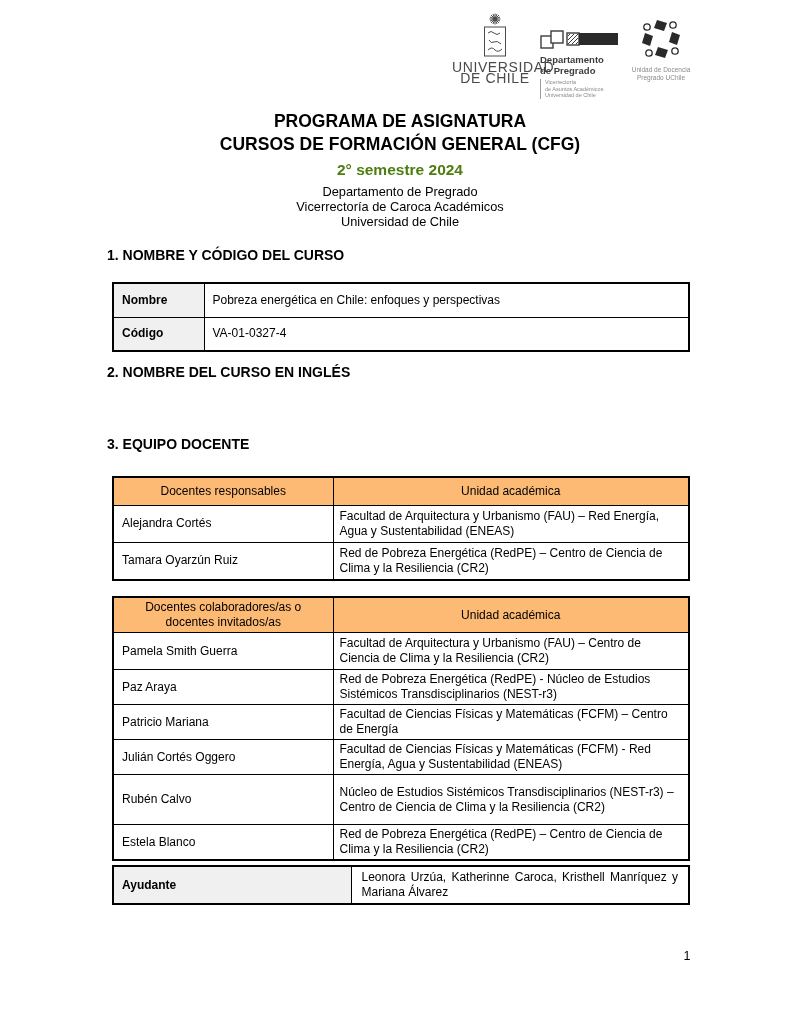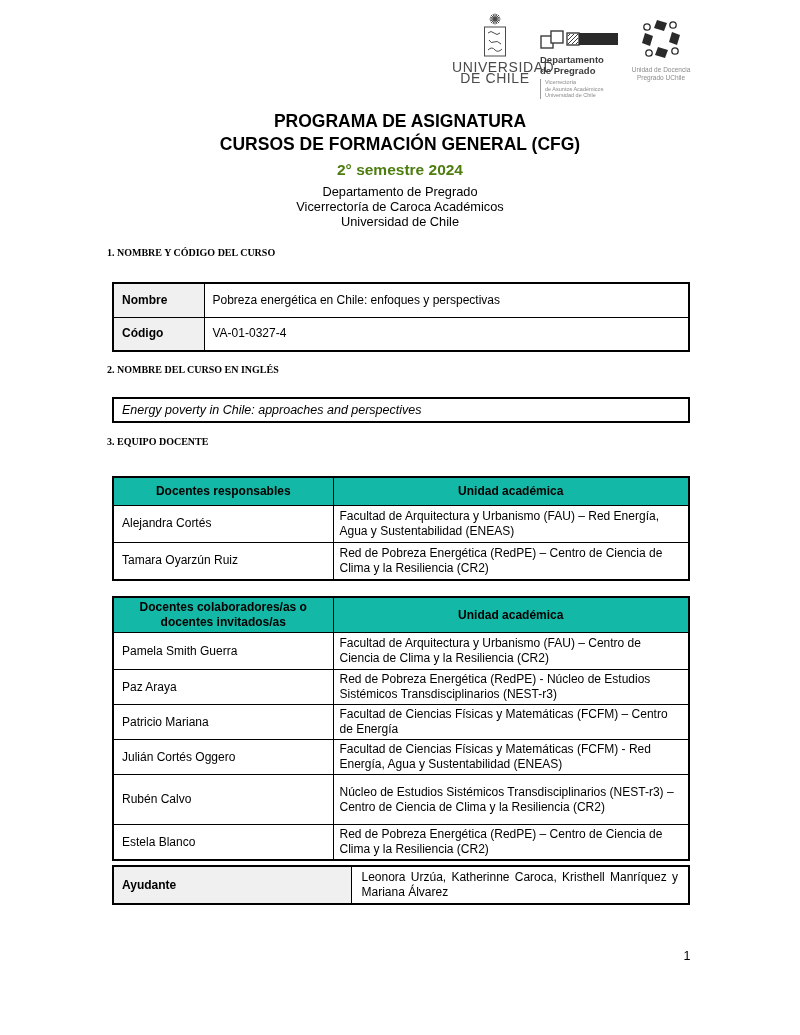--- a/index.html
+++ b/index.html
@@ -26,28 +26,28 @@
   .logo-docencia .lg-tiny { font-size:6.5px; line-height:8px; color:#8a8a8a; }
 
   
   .title-block { position:absolute; top:110px; left:0; width:100%; text-align:center; }
   .t-main { font-size:17.5px; font-weight:bold; line-height:23px; }
   .t-sem { font-size:15.5px; font-weight:bold; line-height:21px; margin-top:3px; }
   .t-sub { font-size:12.8px; line-height:15px; }
   .t-sub-wrap { margin-top:4px; }
 
   
-  .sec-heading { position:absolute; left:107px; font-size:10px; font-weight:bold;font-family:Liberation Serif, serif; }
+  .sec-heading { position:absolute; left:107px; font-size:14px; font-weight:bold; }
 
   
   table { border-collapse:collapse; table-layout:fixed; position:absolute; left:112px; width:578px; background:#fff; }
   table, table td, table th { border:1px solid #000; }
   table { border-width:2px; }
   td, th { font-size:12px; line-height:15px; padding:2px 8px; vertical-align:middle; overflow:hidden; }
-  th { background:#14b8a6; font-weight:bold; padding:2px 6px; }
+  th { background:#fdba74; font-weight:normal; padding:2px 6px; }
   .lbl { background:#f0f0f0; font-weight:bold; text-align:left; }
   .unit-cell { padding:2px 6px; }
   .just { text-align:justify; padding:2px 10px; }
 
   #table1 { top:282px; }
   #table1 td { height:34px; }
   #table1 .c1 { width:91px; }
 
   #box2 { position:absolute; left:112px; top:397px; width:578px; height:26px;
           border:2px solid #000; display:flex; align-items:center; padding-left:8px;
@@ -169,21 +169,20 @@
       <td>Pobreza energética en Chile: enfoques y perspectivas</td>
     </tr>
     <tr>
       <td class="lbl c1">Código</td>
       <td>VA-01-0327-4</td>
     </tr>
   </tbody>
     </table>
 
   <div class="sec-heading" style="top:364px;">2. NOMBRE DEL CURSO EN INGLÉS</div>
-  <div id="box2">Energy poverty in Chile: approaches and perspectives</div>
 
   <div class="sec-heading" style="top:436px;">3. EQUIPO DOCENTE</div>
 
   <table id="table3a">
     <tbody>
         <tr>
       <th class="c1">Docentes responsables</th>
       <th>Unidad académica</th>
     </tr>
     <tr class="h37">

